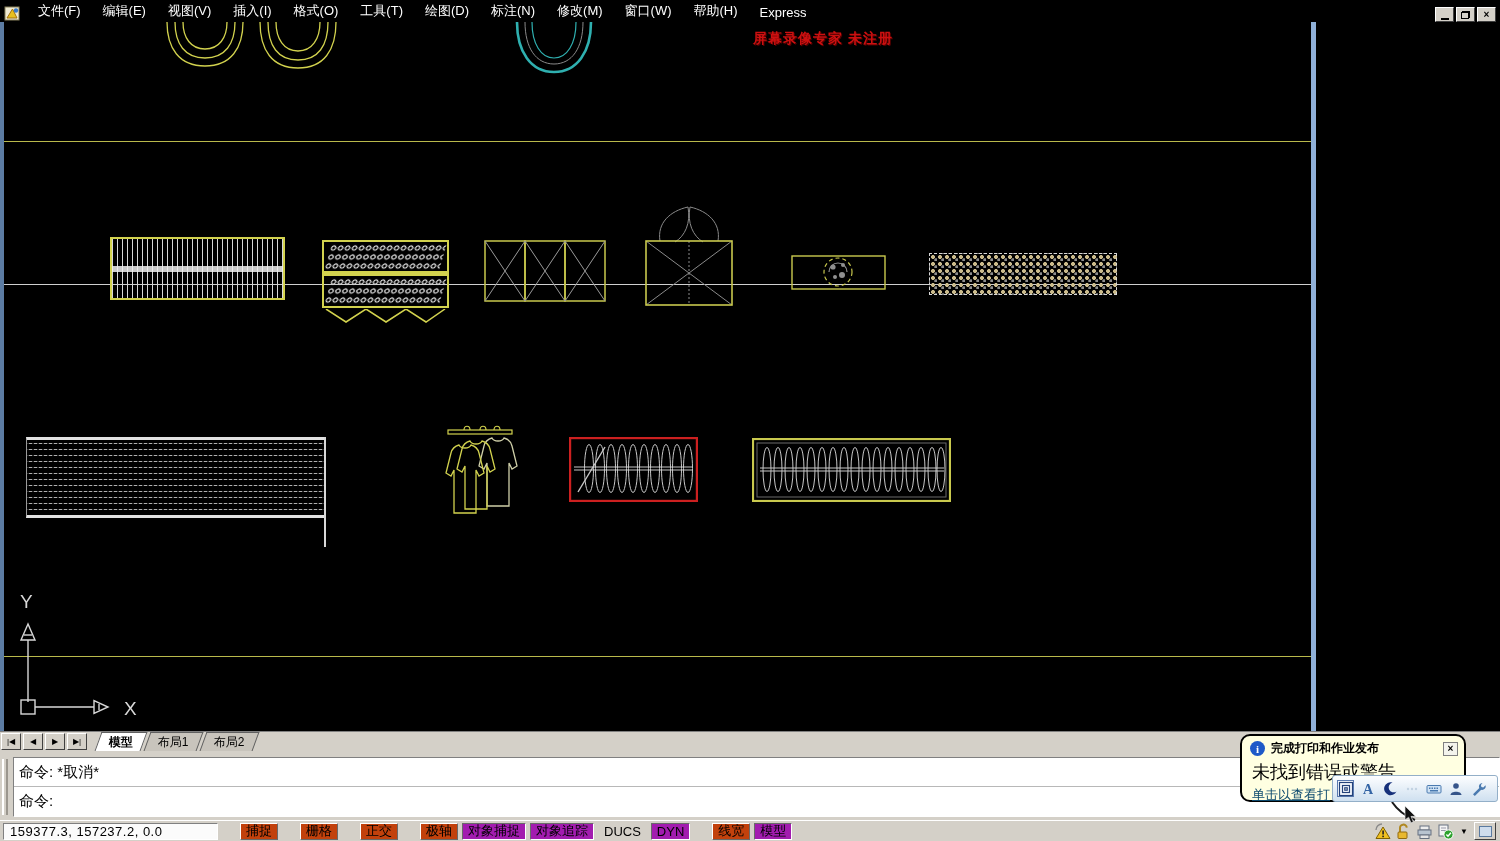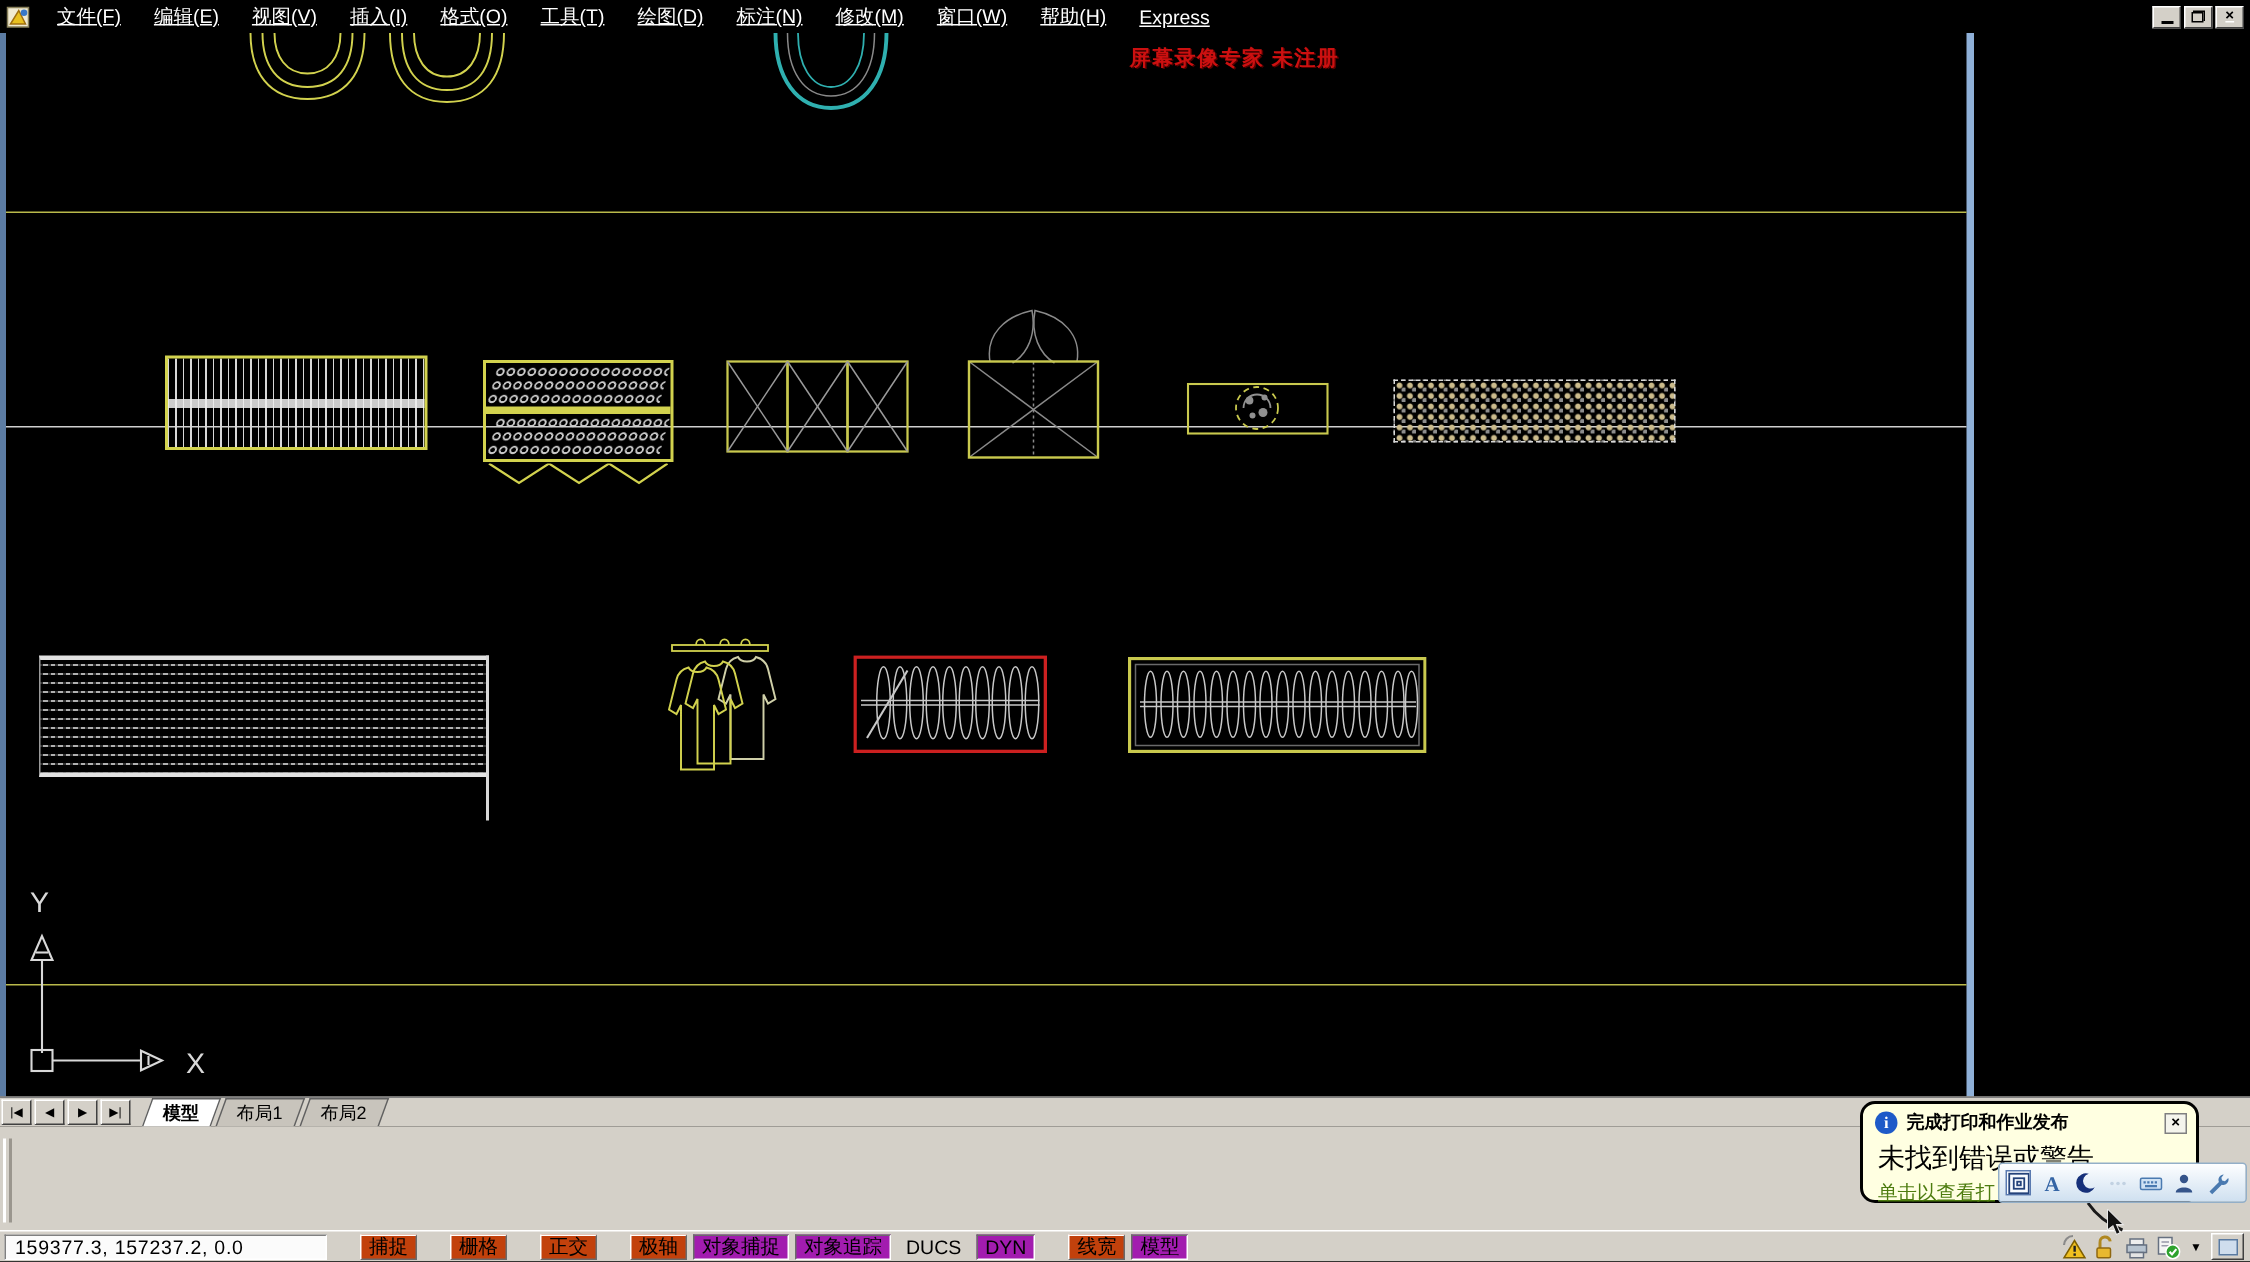--- a/index.html
+++ b/index.html
@@ -2,21 +2,21 @@
 <html><head>
 <meta charset="utf-8">
 <style>
   * { margin:0; padding:0; box-sizing:border-box; }
   html,body { width:1500px; height:841px; overflow:hidden; background:#000;
     font-family:"Liberation Sans","DejaVu Sans",sans-serif; }
   #root { position:relative; width:1500px; height:841px; background:#000; }
 
   
   #menubar { position:absolute; left:0; top:0; width:1500px; height:22px; background:#000;
-    display:flex; align-items:center; color:#fff; font-size:13px;text-decoration:underline; }
+    display:flex; align-items:flex-end; color:#fff; font-size:13px; }
   #app-icon { width:17px; height:17px; margin:0 6px 0 4px; flex:0 0 auto; }
   .menu-item { padding:2px 11px; cursor:default; white-space:nowrap; }
   #win-controls { margin-left:auto; display:flex; gap:2px; padding-right:4px; }
   .win-btn { width:19px; height:15px; background:#d4d0c8; border:1px solid;
     border-color:#fff #404040 #404040 #fff; display:flex; align-items:center; justify-content:center;
     color:#000; font-size:10px; font-weight:bold; line-height:1; }
   .glyph-min { width:8px; height:2px; background:#000; margin-top:8px; }
   .glyph-restore { position:relative; width:9px; height:8px; }
   .glyph-restore::before { content:""; position:absolute; right:0; top:0; width:6px; height:5px; border:1px solid #000; }
   .glyph-restore::after { content:""; position:absolute; left:0; bottom:0; width:6px; height:5px; border:1px solid #000; background:#d4d0c8; }
@@ -108,21 +108,21 @@
   #balloon { position:absolute; left:1240px; top:734px; width:226px; height:68px; background:#ffffe1;
     border:2px solid #000; border-radius:10px; z-index:50; padding:4px 6px 0 8px; }
   #balloon-head { display:flex; align-items:center; gap:6px; }
   #info-icon { width:15px; height:15px; border-radius:50%; background:#1e5ac8; color:#fff;
     font-size:11px; font-weight:bold; font-family:"Liberation Serif",serif;
     display:flex; align-items:center; justify-content:center; flex:0 0 auto; }
   #balloon-title { font-size:12px; font-weight:bold; white-space:nowrap; }
   #balloon-close { margin-left:auto; width:15px; height:14px; border:1px solid #808080; background:#f4f4ec;
     font-size:10px; font-weight:bold; display:flex; align-items:center; justify-content:center; }
   #balloon-body { font-size:18px; margin:3px 0 2px 2px; white-space:nowrap; }
-  #balloon-link { font-size:13px; margin-left:2px; color:#4d7c0f; text-decoration:underline;
+  #balloon-link { font-size:13px; margin-left:2px; color:#0c4a6e; text-decoration:underline;
     white-space:nowrap; overflow:hidden; width:92px; }
   #balloon-tail { position:absolute; left:1388px; top:802px; z-index:49; }
   #tray-toolbar { position:absolute; left:1332px; top:775px; width:166px; height:27px; z-index:60;
     background:linear-gradient(#fdfeff,#cfe0f0); border:1px solid #93afc8; border-radius:3px;
     display:flex; align-items:center; gap:5px; padding:0 4px; }
   .tb-icon { width:17px; height:17px; display:flex; align-items:center; justify-content:center; }
   .tb-icon.selected { border:1px solid #5a7ab0; background:#f8fbff; }
   #cursor { position:absolute; left:1404px; top:806px; z-index:70; }
 </style>
 </head>
@@ -331,20 +331,24 @@
     <div class="tab">
         <span>布局1</span>
       </div>
     <div class="tab">
         <span>布局2</span>
       </div>
   </div>
 
   <div id="cmd">
     <div id="cmd-grip"></div>
+    <div id="cmd-box">
+      <div class="cmd-line" id="cmd-hist">命令: *取消*</div>
+      <div class="cmd-line">命令:</div>
+    </div>
   </div>
 
   <div id="statusbar">
     <div id="coords">159377.3, 157237.2, 0.0</div>
     <div class="sbtn raised">捕捉</div>
     <div class="sbtn raised">栅格</div>
     <div class="sbtn raised">正交</div>
     <div class="sbtn raised">极轴</div>
     <div class="sbtn pressed">对象捕捉</div>
     <div class="sbtn pressed">对象追踪</div>

